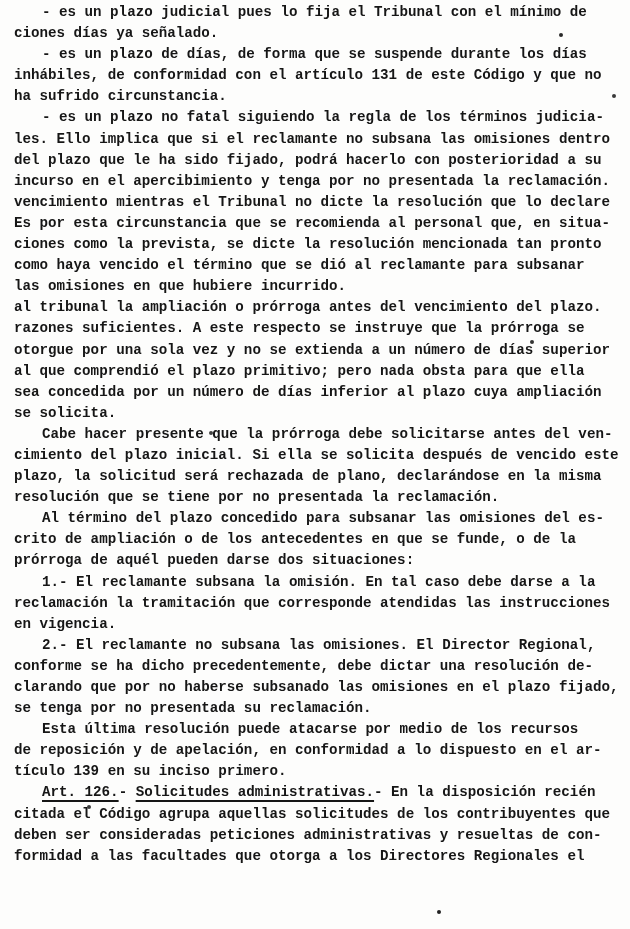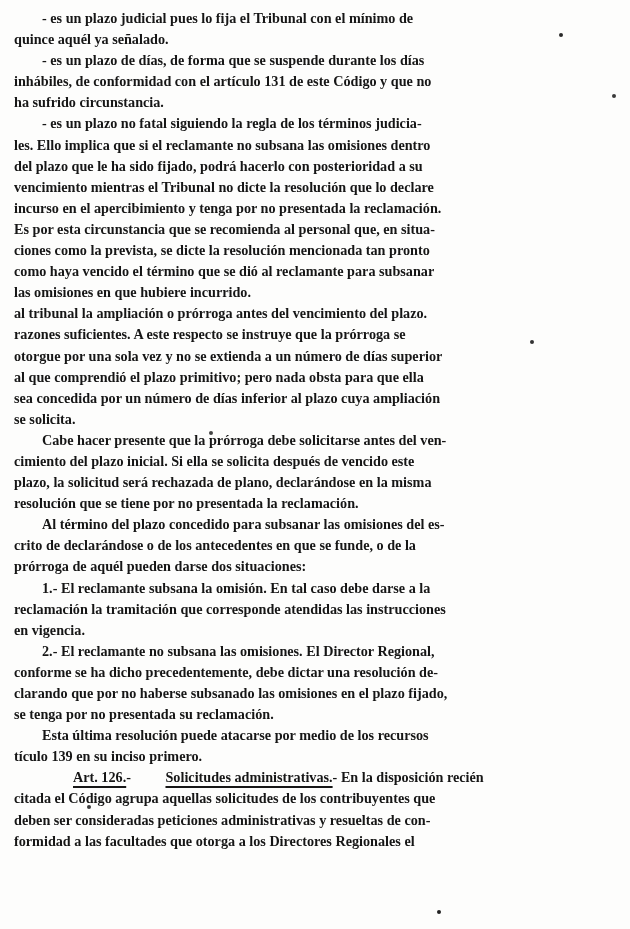--- a/index.html
+++ b/index.html
@@ -3,39 +3,38 @@
 <meta charset="utf-8">
 <style>
   html, body { margin: 0; padding: 0; background: #e8e8e8; }
   .page {
     position: relative;
     width: 630px;
     height: 929px;
     margin: 0;
     background: #fdfdfc;
     color: #161616;
-    font-family: Liberation Serif, serif;
+    font-family: Liberation Mono, monospace;
     font-weight: 700;
     font-size: 14.2px;
     line-height: 21.1px;
     box-sizing: border-box;
-    padding: 8px 4px 0 14px;
+    padding: 2px 4px 0 14px;
     overflow: hidden;
     -webkit-font-smoothing: none;
   }
   .line {
     white-space: pre;
     letter-spacing: 0;
   }
   .line.indent { padding-left: 28px; }
   .underline {
     text-decoration: underline;
     text-decoration-thickness: 1.6px;
     text-underline-offset: 3.5px;
-    margin-left: 31px;
   }
   
   .page::after {
     content: "";
     position: absolute;
     left: 0; top: 0;
     width: 2px; height: 2px;
     background: transparent;
     border-radius: 50%;
     box-shadow:
@@ -47,53 +46,54 @@
       88px 806px 0 1px #3d3d3d;
     pointer-events: none;
   }
 </style>
 </head>
 <body>
 
 <div class="page" style="background: rgb(253, 253, 252); color: rgb(22, 22, 22);">
   <div>
       <div class="line indent">- es un plazo judicial pues lo fija el Tribunal con el mínimo de</div>
-      <div class="line">quince aquél ya señalado.</div>
+      <div class="line">ciones días ya señalado.</div>
       <div class="line indent">- es un plazo de días, de forma que se suspende durante los días</div>
       <div class="line">inhábiles, de conformidad con el artículo 131 de este Código y que no</div>
       <div class="line">ha sufrido circunstancia.</div>
       <div class="line indent">- es un plazo no fatal siguiendo la regla de los términos judicia-</div>
       <div class="line">les. Ello implica que si el reclamante no subsana las omisiones dentro</div>
       <div class="line">del plazo que le ha sido fijado, podrá hacerlo con posterioridad a su</div>
+      <div class="line">incurso en el apercibimiento y tenga por no presentada la reclamación.</div>
       <div class="line">vencimiento mientras el Tribunal no dicte la resolución que lo declare</div>
-      <div class="line">incurso en el apercibimiento y tenga por no presentada la reclamación.</div>
       <div class="line">Es por esta circunstancia que se recomienda al personal que, en situa-</div>
       <div class="line">ciones como la prevista, se dicte la resolución mencionada tan pronto</div>
       <div class="line">como haya vencido el término que se dió al reclamante para subsanar</div>
       <div class="line">las omisiones en que hubiere incurrido.</div>
       <div class="line">al tribunal la ampliación o prórroga antes del vencimiento del plazo.</div>
       <div class="line">razones suficientes. A este respecto se instruye que la prórroga se</div>
       <div class="line">otorgue por una sola vez y no se extienda a un número de días superior</div>
       <div class="line">al que comprendió el plazo primitivo; pero nada obsta para que ella</div>
       <div class="line">sea concedida por un número de días inferior al plazo cuya ampliación</div>
       <div class="line">se solicita.</div>
       <div class="line indent">Cabe hacer presente que la prórroga debe solicitarse antes del ven-</div>
       <div class="line">cimiento del plazo inicial. Si ella se solicita después de vencido este</div>
       <div class="line">plazo, la solicitud será rechazada de plano, declarándose en la misma</div>
       <div class="line">resolución que se tiene por no presentada la reclamación.</div>
       <div class="line indent">Al término del plazo concedido para subsanar las omisiones del es-</div>
-      <div class="line">crito de declarándose o de los antecedentes en que se funde, o de la</div>
+      <div class="line">crito de ampliación o de los antecedentes en que se funde, o de la</div>
       <div class="line">prórroga de aquél pueden darse dos situaciones:</div>
       <div class="line indent">1.- El reclamante subsana la omisión. En tal caso debe darse a la</div>
       <div class="line">reclamación la tramitación que corresponde atendidas las instrucciones</div>
       <div class="line">en vigencia.</div>
       <div class="line indent">2.- El reclamante no subsana las omisiones. El Director Regional,</div>
       <div class="line">conforme se ha dicho precedentemente, debe dictar una resolución de-</div>
       <div class="line">clarando que por no haberse subsanado las omisiones en el plazo fijado,</div>
       <div class="line">se tenga por no presentada su reclamación.</div>
       <div class="line indent">Esta última resolución puede atacarse por medio de los recursos</div>
+      <div class="line">de reposición y de apelación, en conformidad a lo dispuesto en el ar-</div>
       <div class="line">tículo 139 en su inciso primero.</div>
       <div class="line indent"><span class="underline">Art. 126.</span><span>- </span><span class="underline">Solicitudes administrativas.</span><span>- En la disposición recién</span></div>
       <div class="line">citada el Código agrupa aquellas solicitudes de los contribuyentes que</div>
       <div class="line">deben ser consideradas peticiones administrativas y resueltas de con-</div>
       <div class="line">formidad a las facultades que otorga a los Directores Regionales el</div>
     </div>
 </div>
 
 </body></html>

